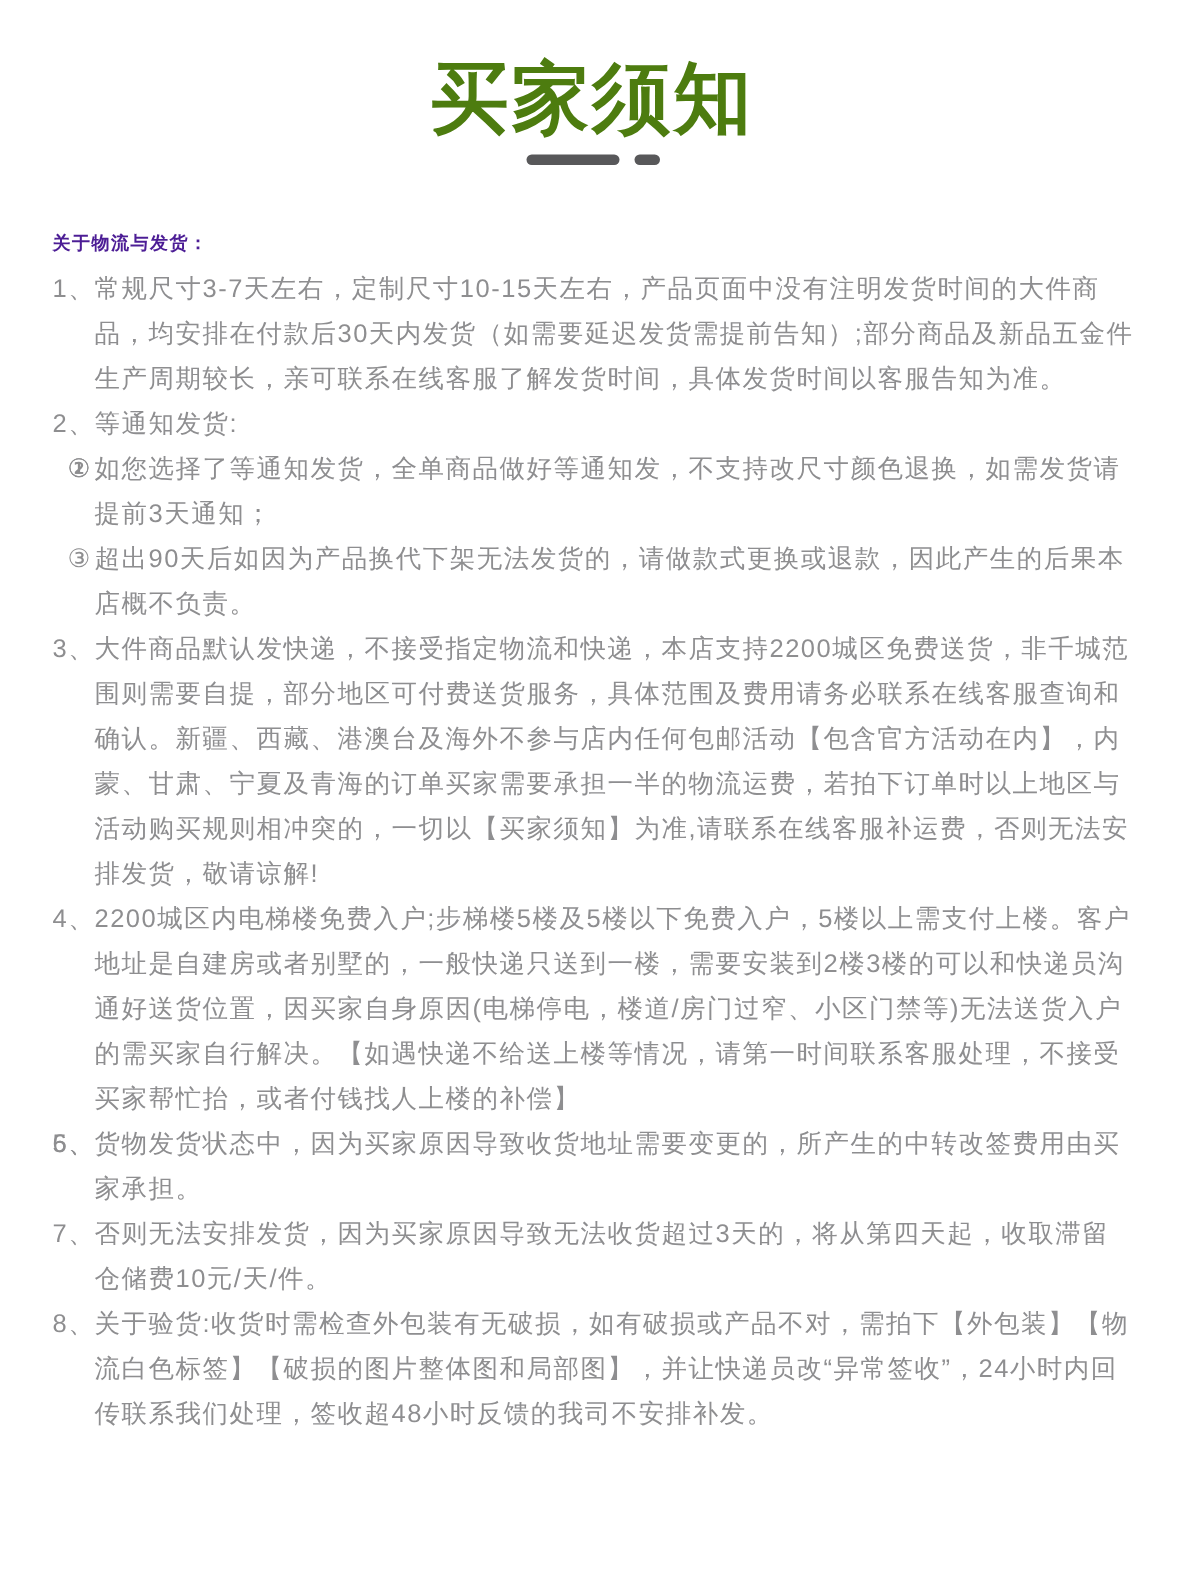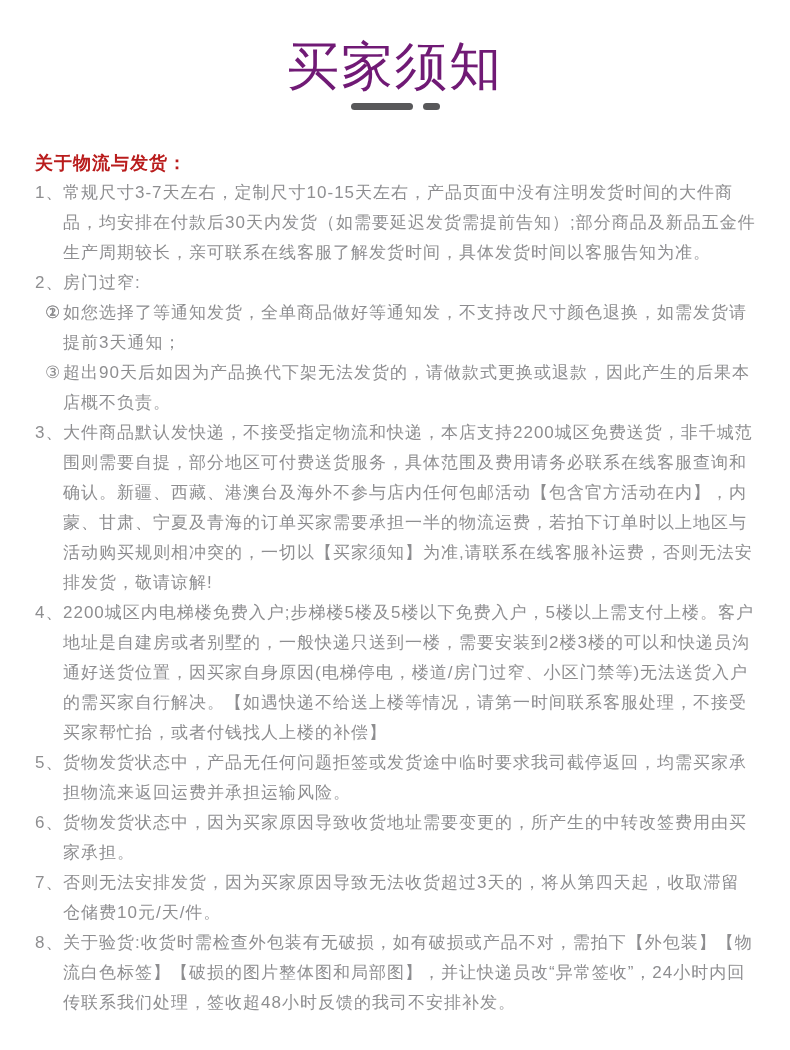--- a/index.html
+++ b/index.html
@@ -20,23 +20,23 @@
     position: absolute;
     top: 38px;
     left: 0;
     width: 790px;
     text-align: center;
   }
   .page-title {
     margin: 0;
     font-size: 52px;
     line-height: 56px;
-    font-weight: 400;
+    font-weight: 700;
     letter-spacing: 2px;
-    color: #701a75;
+    color: #4d7c0f;
   }
   .title-underline {
     margin-top: 9px;
     display: flex;
     justify-content: center;
     align-items: center;
     gap: 10px;
   }
   .dash {
     display: inline-block;
@@ -52,25 +52,26 @@
     position: absolute;
     top: 148px;
     left: 35px;
     width: 722px;
     font-size: 17px;
     line-height: 30px;
     letter-spacing: 1px;
     color: #8e8e90;
   }
   .section-heading {
-    font-size: 18px;
+    font-size: 12px;
     line-height: 30px;
     font-weight: 700;
-    color: #b91c1c;
+    color: #4c1d95;
     letter-spacing: 1px;
+    font-family: Liberation Mono, monospace;
   }
   .item {
     position: relative;
     padding-left: 28px;
   }
   .item > .marker {
     position: absolute;
     left: 0;
     top: 0;
     white-space: nowrap;
@@ -105,21 +106,21 @@
 
     <div class="section-heading">关于物流与发货：</div>
 
     <div class="item">
       <span class="marker">1、</span>
       <span class="text">常规尺寸3-7天左右，定制尺寸10-15天左右，产品页面中没有注明发货时间的大件商品，均安排在付款后30天内发货（如需要延迟发货需提前告知）;部分商品及新品五金件生产周期较长，亲可联系在线客服了解发货时间，具体发货时间以客服告知为准。</span>
     </div>
 
     <div class="item">
       <span class="marker">2、</span>
-      <span class="text">房门过窄:</span>
+      <span class="text">等通知发货:</span>
       <div class="sub-list">
         <div class="sub">
           <span class="marker">①</span>
         </div>
         <div class="sub">
           <span class="marker">②</span>
           <span class="text">如您选择了等通知发货，全单商品做好等通知发，不支持改尺寸颜色退换，如需发货请提前3天通知；</span>
         </div>
         <div class="sub">
           <span class="marker">③</span>
@@ -133,21 +134,20 @@
       <span class="text">大件商品默认发快递，不接受指定物流和快递，本店支持2200城区免费送货，非千城范围则需要自提，部分地区可付费送货服务，具体范围及费用请务必联系在线客服查询和确认。新疆、西藏、港澳台及海外不参与店内任何包邮活动【包含官方活动在内】，内蒙、甘肃、宁夏及青海的订单买家需要承担一半的物流运费，若拍下订单时以上地区与活动购买规则相冲突的，一切以【买家须知】为准,请联系在线客服补运费，否则无法安排发货，敬请谅解!</span>
     </div>
 
     <div class="item">
       <span class="marker">4、</span>
       <span class="text">2200城区内电梯楼免费入户;步梯楼5楼及5楼以下免费入户，5楼以上需支付上楼。客户地址是自建房或者别墅的，一般快递只送到一楼，需要安装到2楼3楼的可以和快递员沟通好送货位置，因买家自身原因(电梯停电，楼道/房门过窄、小区门禁等)无法送货入户的需买家自行解决。【如遇快递不给送上楼等情况，请第一时间联系客服处理，不接受买家帮忙抬，或者付钱找人上楼的补偿】</span>
     </div>
 
     <div class="item">
       <span class="marker">5、</span>
-      <span class="text">货物发货状态中，产品无任何问题拒签或发货途中临时要求我司截停返回，均需买家承担物流来返回运费并承担运输风险。</span>
     </div>
 
     <div class="item">
       <span class="marker">6、</span>
       <span class="text">货物发货状态中，因为买家原因导致收货地址需要变更的，所产生的中转改签费用由买家承担。</span>
     </div>
 
     <div class="item">
       <span class="marker">7、</span>
       <span class="text">否则无法安排发货，因为买家原因导致无法收货超过3天的，将从第四天起，收取滞留仓储费10元/天/件。</span>

